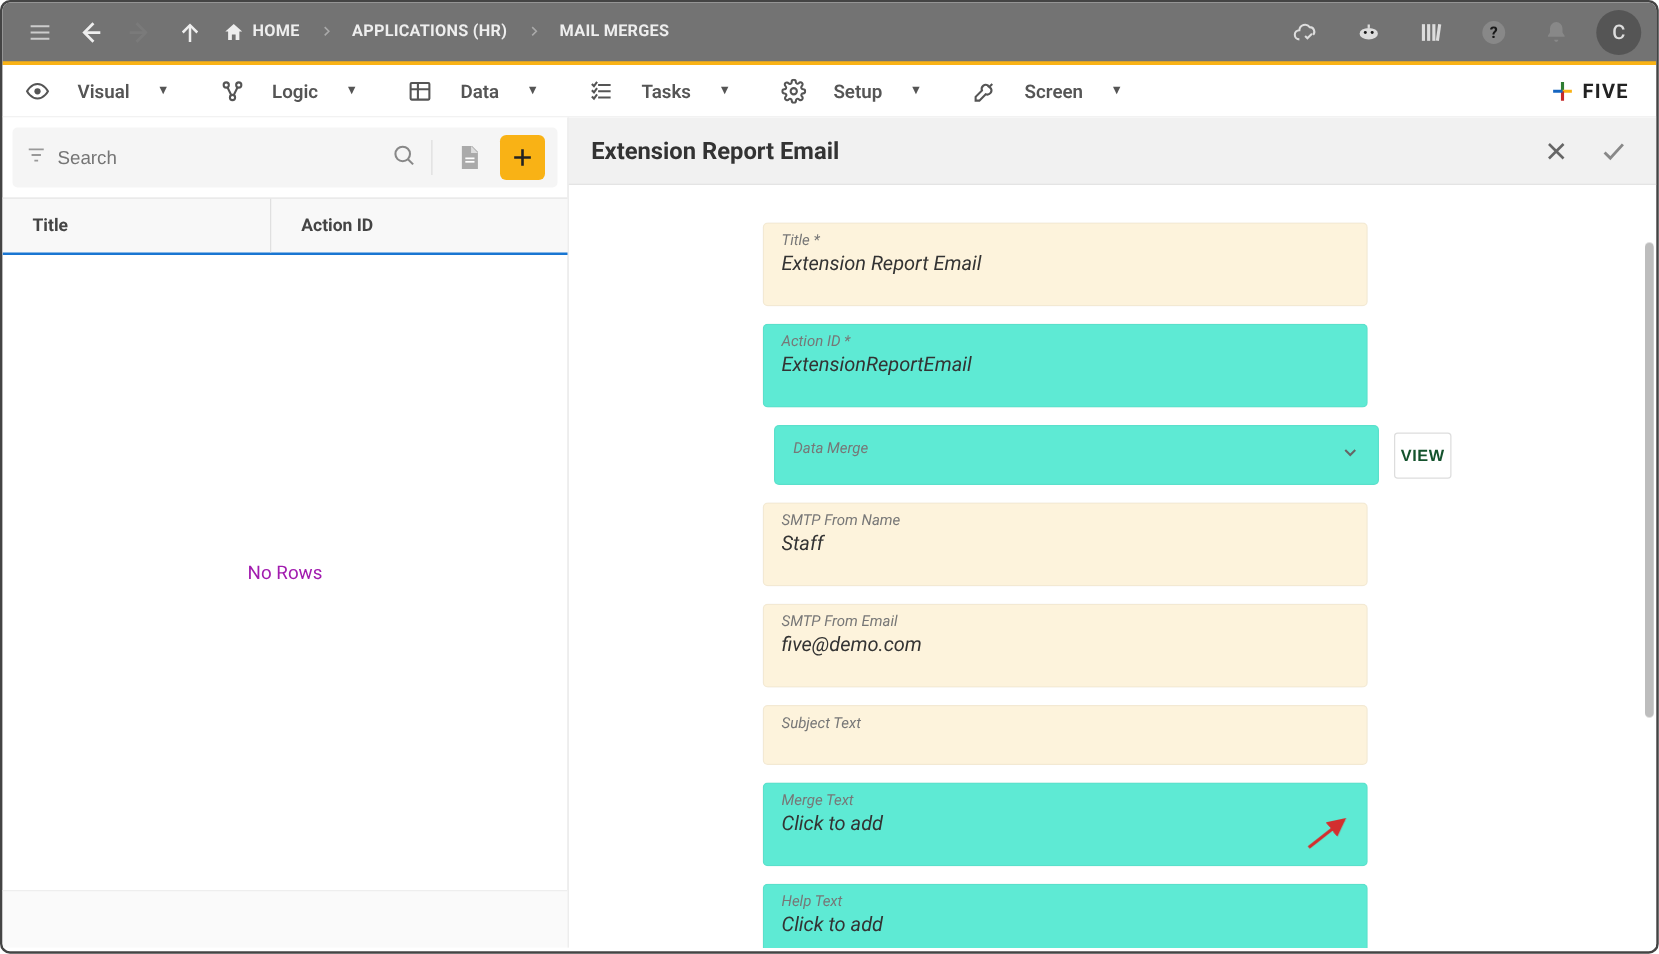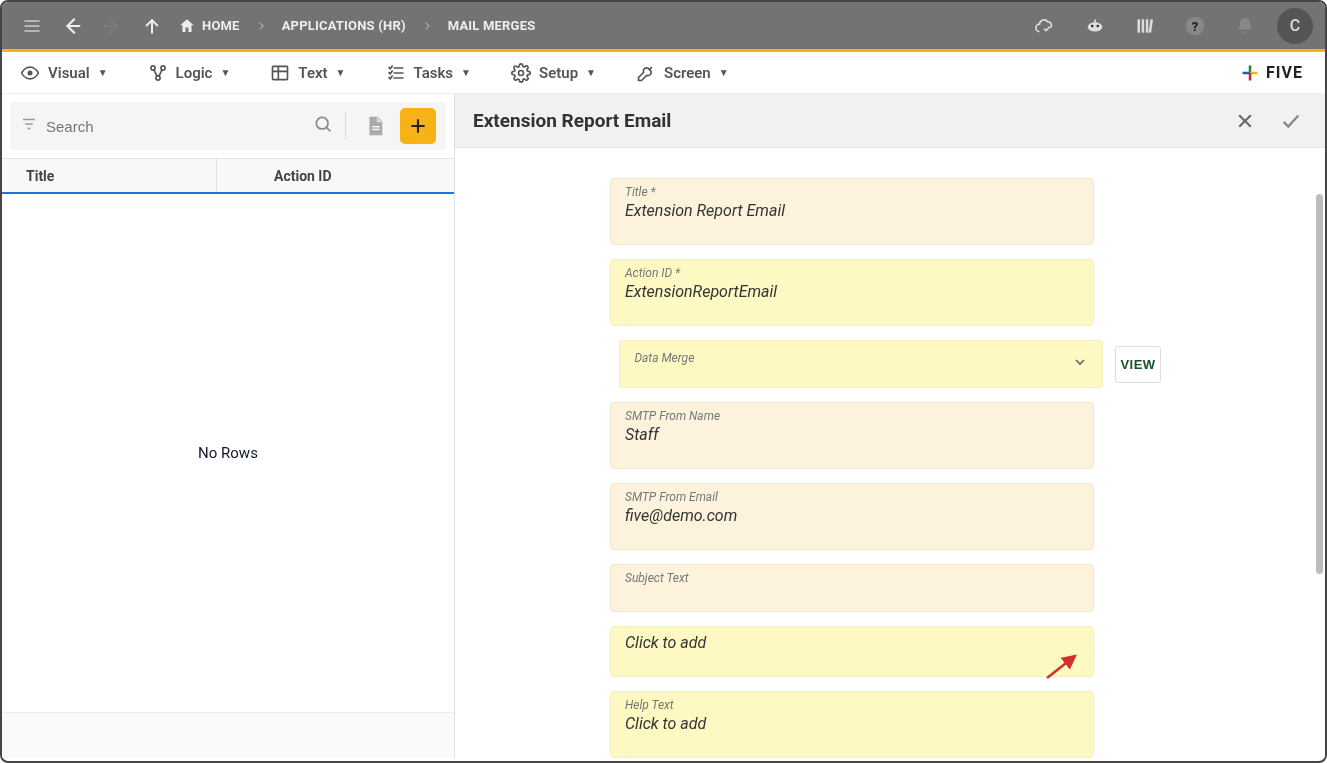--- a/index.html
+++ b/index.html
@@ -34,21 +34,21 @@
     display: flex; align-items: center; justify-content: center;
     color: #ddd; font-weight: 500; font-size: 16px;
   }
 
   
   .menubar {
     height: 42px; background: #fff; display: flex; align-items: center;
     padding: 0 8px; border-bottom: 1px solid #eee; gap: 20px;
   }
   .menu-item {
-    display: flex; align-items: center; gap: 8px;
+    display: flex; align-items: center; gap: 22px;
     font-size: 15px; font-weight: 600; color: #555; cursor: pointer; padding: 6px 10px;
   }
   .menu-item .tri { font-size: 10px; color: #555; }
   .brand { margin-left: auto; margin-right: 14px; display: flex; align-items: flex-start; gap: 6px; font-weight: 700; letter-spacing: 1px; font-size: 16px; color: #222; }
   .brand .pinwheel { width: 20px; height: 20px; }
 
   
   .content { display: flex; height: calc(100% - 95px); }
 
   .left-pane {
@@ -64,29 +64,29 @@
   }
   .search-row .divider { width: 1px; height: 28px; background: #ddd; margin: 0 4px; }
   .doc-icon-btn { width: 34px; height: 34px; display:flex; align-items:center; justify-content:center; color:#888; cursor:pointer; border-radius:4px; }
   .add-btn {
     width: 36px; height: 36px; background: #f9b215; border-radius: 5px;
     display: flex; align-items: center; justify-content: center; color: #222; font-size: 24px; cursor: pointer;
   }
 
   .table-head {
     display: flex; background: #f8f8f8; border-top: 1px solid #e5e5e5;
-    border-bottom: 2px solid #1976d2; height: 36px; align-items: center;
-    font-weight: 700; font-size: 14px; color: #444; gap: 33px;
+    border-bottom: 2px solid #1976d2; height: 46px; align-items: center;
+    font-weight: 700; font-size: 14px; color: #444;
   }
   .table-head .col1 { width: 215px; padding-left: 24px; border-right: 1px solid #e0e0e0; height:100%; display:flex; align-items:center; }
   .table-head .col2 { flex: 1; padding-left: 24px; }
 
   .table-body {
     flex: 1; display: flex; align-items: center; justify-content: center;
-    color: #0f172a; font-size: 15px;
+    color: #a21caf; font-size: 15px;
   }
   .table-footer { height: 46px; background: #fafafa; border-top: 1px solid #eee; }
 
   
   .right-pane {
     flex: 1; background: #fff; display: flex; flex-direction: column; position: relative;
   }
   .detail-header {
     height: 54px; background: #f1f1f1; border-bottom: 1px solid #e4e4e4;
     display: flex; align-items: center; padding: 0 18px;
@@ -109,21 +109,21 @@
     flex:1; overflow-y: auto; padding: 30px 18px 20px 18px;
     scrollbar-width: thin;
   }
   .form-row { display:flex; align-items:center; gap:12px; margin-bottom: 14px; justify-content:center; }
   .field {
     width: 484px; border-radius: 4px; padding: 6px 14px 24px 14px;
     border: 1px solid rgba(0,0,0,0.04);
     font-style: italic;
   }
   .field.yellow { background: #fdf3dc; }
-  .field.blue { background: #fef9c3; }
+  .field.blue { background: #5eead4; }
   .field .label { font-size: 12px; color: #777; margin-bottom: 2px; }
   .field .value { font-size: 16px; color: #333; }
   .field.dropdown { position: relative; padding-top:10px; padding-bottom:20px; }
   .field.dropdown .chev { position:absolute; right:14px; top:50%; transform:translateY(-50%); color:#666; }
   .view-btn {
     border: 1px solid #ddd; background:#fff; color:#14532d; font-weight:700; font-size:13px;
     letter-spacing: 0.5px; padding: 10px 4px; border-radius:3px; cursor:pointer;
   }
 
   .arrow-annotation {
@@ -249,21 +249,21 @@
       </svg>
     <span>Logic</span>
       <span class="tri">▼</span>
   </div>
   <div class="menu-item">
     <svg width="20" height="20" viewBox="0 0 24 24" fill="none" stroke="#555" stroke-width="2">
         <rect x="3" y="4" width="18" height="16" rx="1"></rect>
         <line x1="3" y1="10" x2="21" y2="10"></line>
         <line x1="10" y1="4" x2="10" y2="20"></line>
       </svg>
-    <span>Text</span>
+    <span>Data</span>
       <span class="tri">▼</span>
   </div>
   <div class="menu-item">
     <svg width="20" height="20" viewBox="0 0 24 24" fill="none" stroke="#555" stroke-width="2">
         <line x1="9" y1="6" x2="21" y2="6"></line>
         <line x1="9" y1="12" x2="21" y2="12"></line>
         <line x1="9" y1="18" x2="21" y2="18"></line>
         <polyline points="3 5 5 7 8 3"></polyline>
         <polyline points="3 11 5 13 8 9"></polyline>
         <polyline points="3 17 5 19 8 15"></polyline>
@@ -401,20 +401,21 @@
         <div style="width:64px"></div>
       </div>
       <div class="form-row">
         <div class="field yellow">
           <div class="label">Subject Text</div>
         </div>
         <div style="width:64px"></div>
       </div>
       <div class="form-row" style="position:relative;">
         <div class="field blue">
+          <div class="label">Merge Text</div>
           <div class="value">Click to add</div>
         </div>
         <div style="width:64px"></div>
       </div>
       <div class="form-row">
         <div class="field blue">
           <div class="label">Help Text</div>
           <div class="value">Click to add</div>
         </div>
         <div style="width:64px"></div>

